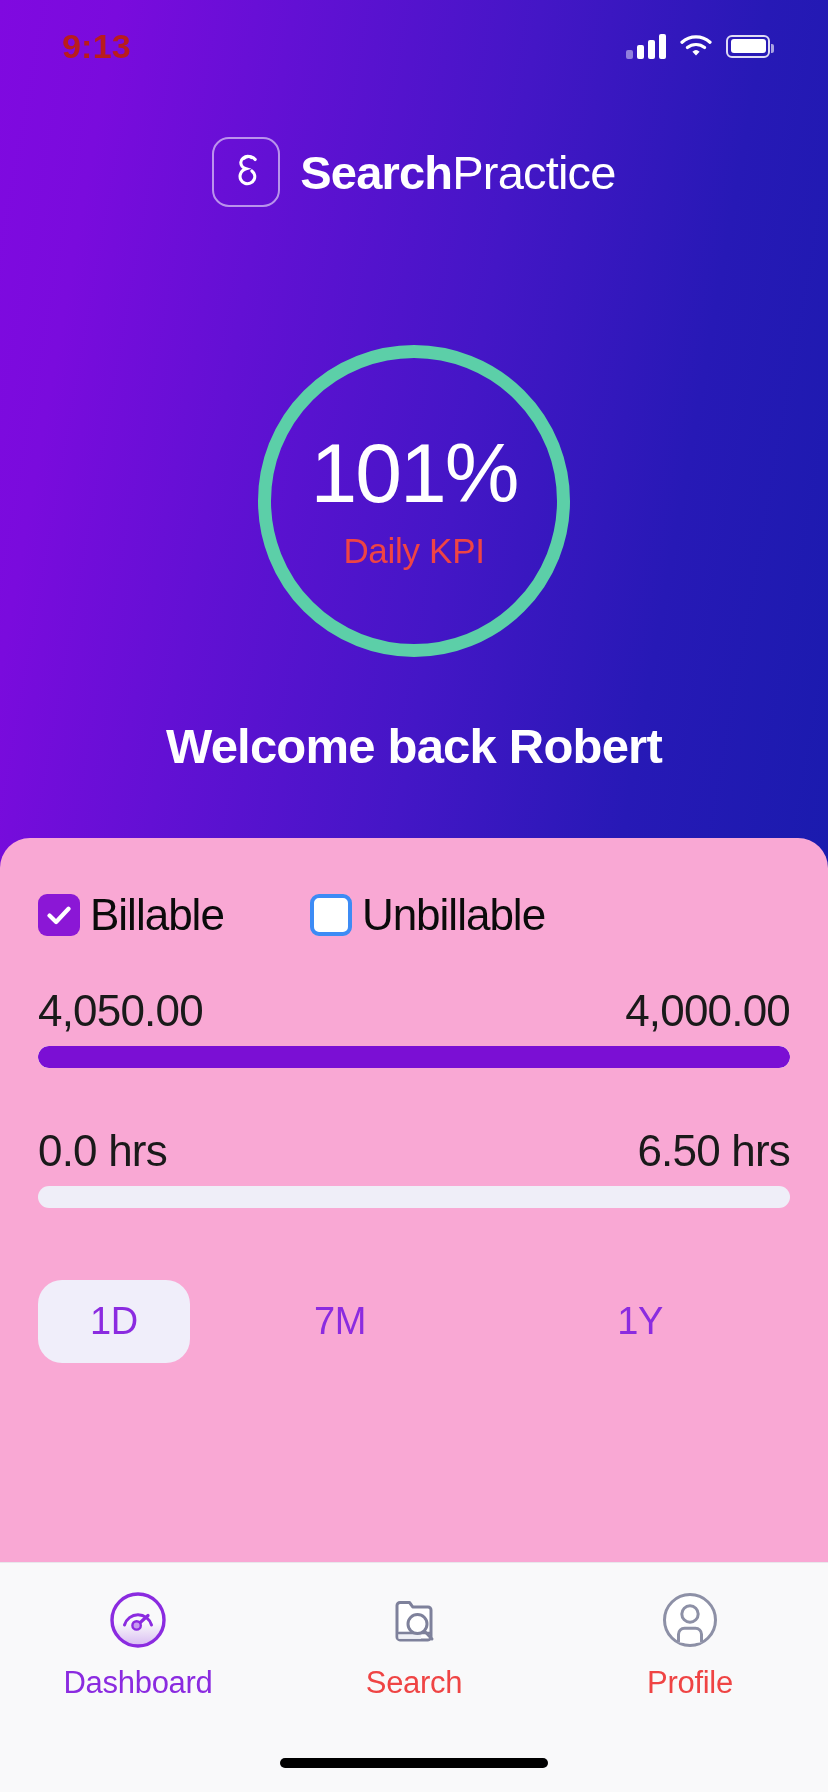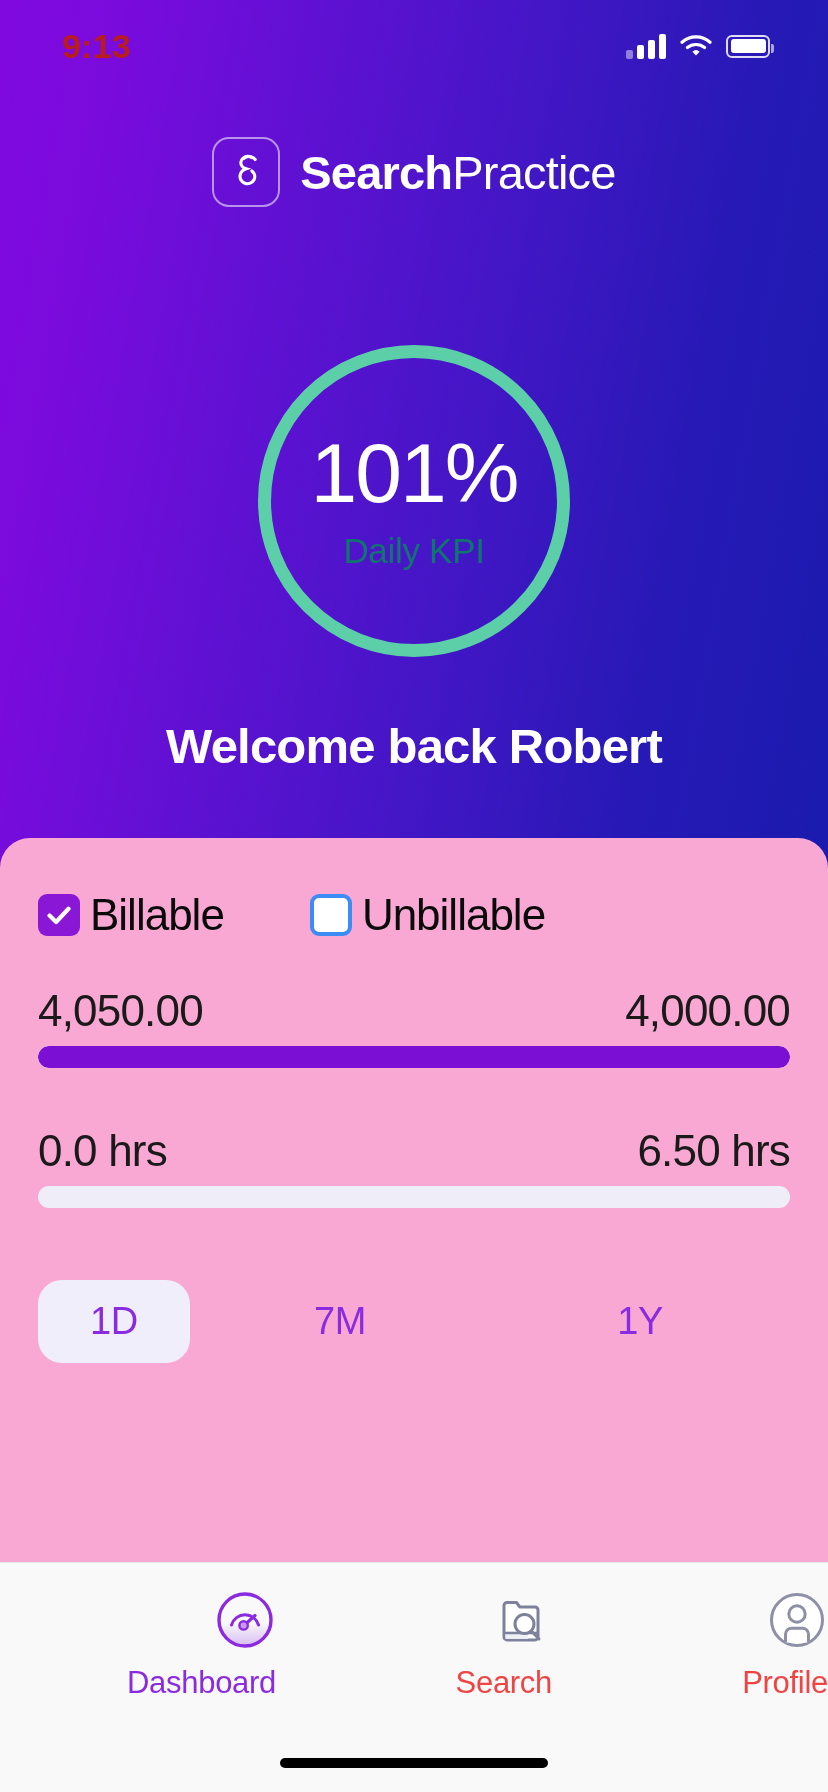--- a/index.html
+++ b/index.html
@@ -86,21 +86,21 @@
   .kpi-inner {
     position:absolute; inset:0;
     display:flex; flex-direction:column;
     align-items:center; justify-content:center;
   }
   .kpi-value {
     color:#ffffff; font-size:84px; font-weight:400;
     letter-spacing:-2px; line-height:1;
   }
   .kpi-label {
-    color:#0f766e; font-size:35px; font-weight:400;
+    color:#ef4444; font-size:35px; font-weight:400;
     margin-top:16px; letter-spacing:-0.3px;
   }
 
   
   .welcome {
     position:absolute; left:0; top:718px; width:828px;
     text-align:center; color:#ffffff;
     font-size:49px; font-weight:700; letter-spacing:-0.8px;
   }
 
@@ -167,21 +167,21 @@
   .tabbar {
     position:absolute; left:0; bottom:0;
     width:828px; height:230px;
     background:#F9F9FA;
     border-top:1px solid #E8E8EC;
     display:flex; align-items:flex-start;
     padding-top:26px;
   }
   .tab {
     flex:1; display:flex; flex-direction:column;
-    align-items:flex-end; gap:14px;
+    align-items:center; gap:14px;
   }
   .tab-ico { width:62px; height:62px; display:block; }
   .tab-label { font-size:31px; letter-spacing:-0.3px; }
   .tab.active .tab-label { color:#8B2BE0; }
   .tab .tab-label { color:#ef4444; }
 
   .home-indicator {
     position:absolute; left:50%; bottom:24px;
     transform:translateX(-50%);
     width:268px; height:10px; border-radius:5px;

